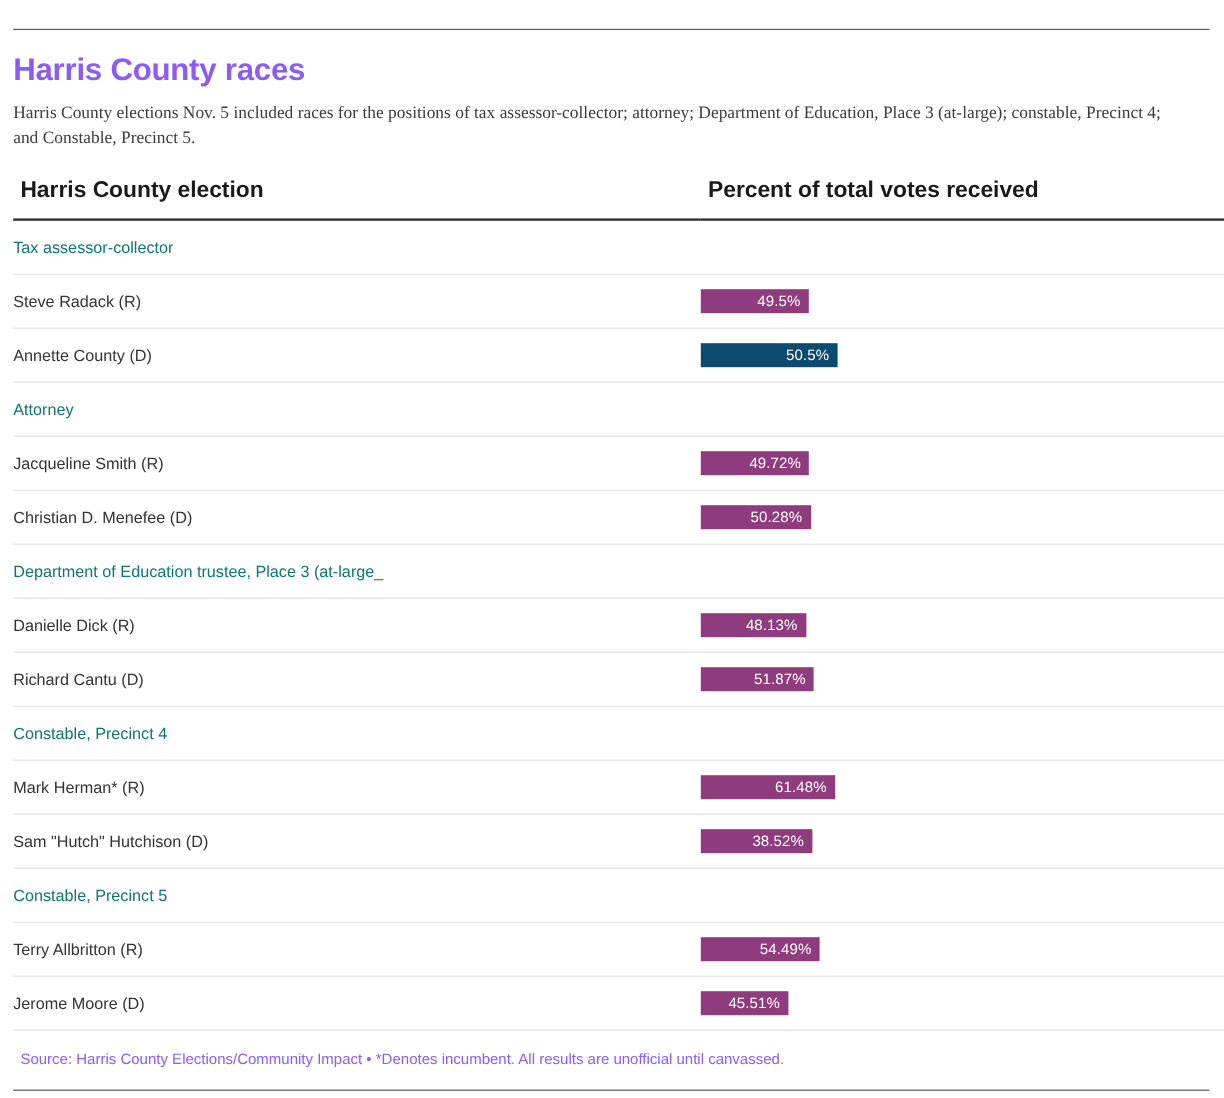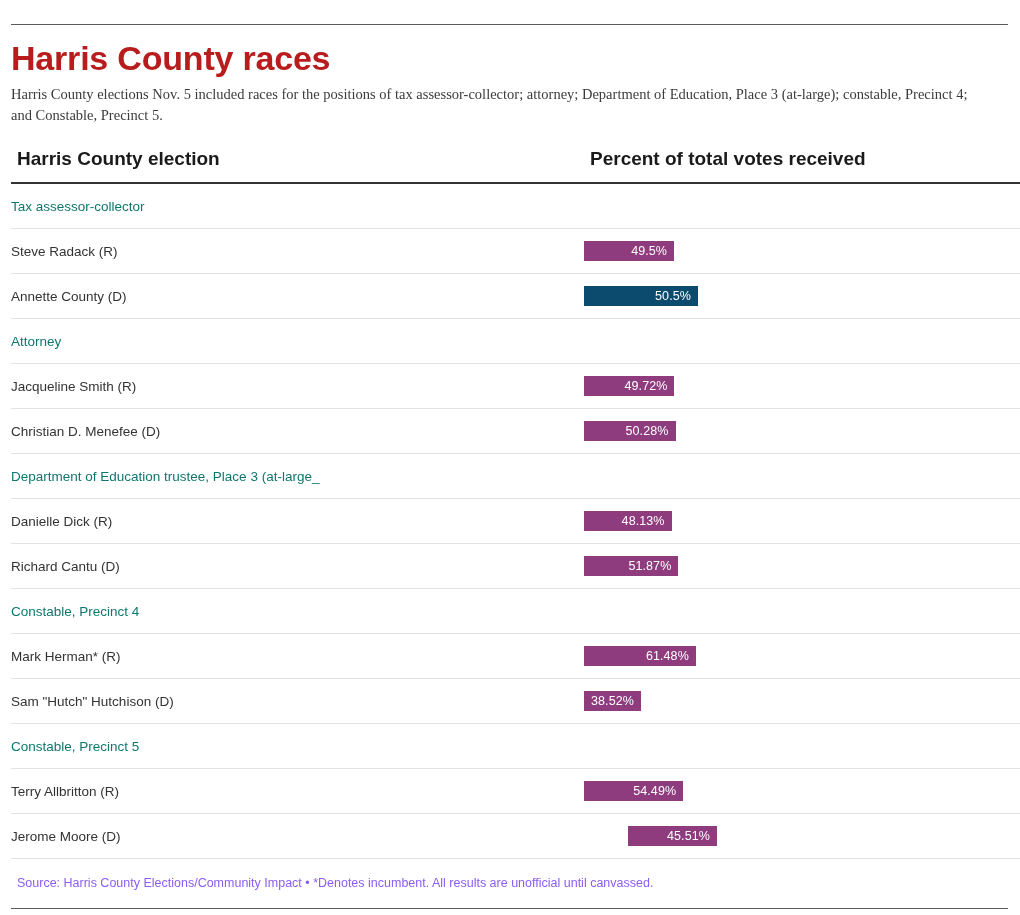--- a/index.html
+++ b/index.html
@@ -36,25 +36,25 @@
   .content {
     position: absolute;
     left: 0;
     top: 24px;
     width: 1020px;
   }
 
   .title {
     margin: 0;
     padding: 18px 11px 0 11px;
-    font-size: 34px;
+    font-size: 26px;
     line-height: 32px;
     font-weight: bold;
     letter-spacing: -0.2px;
-    color: #b91c1c;
+    color: #8b5cf6;
   }
 
   .subtitle {
     margin: 0;
     padding: 10px 11px 0 11px;
     font-size: 14.5px;
     line-height: 21px;
     color: #3b3b3b;
     max-width: 960px;
     font-family: Liberation Serif, serif;
@@ -252,21 +252,21 @@
                 <div class="bar" style="width: 111.894px; background: rgb(142, 60, 126);">
                   <span class="bar-label">61.48%</span>
                 </div>
               </div>
             </td>
           </tr>
           <tr>
             <td class="cell-name">Sam "Hutch" Hutchison (D)</td>
             <td class="cell-value">
               <div class="bar-track">
-                <div class="bar" style="width: 57px; background: rgb(142, 60, 126);">
+                <div class="bar" style="width: 93px; background: rgb(142, 60, 126);">
                   <span class="bar-label">38.52%</span>
                 </div>
               </div>
             </td>
           </tr>
           <tr class="group-row">
             <td class="cell-name">Constable, Precinct 5</td>
             <td class="cell-value"></td>
           </tr>
           <tr>
@@ -276,21 +276,21 @@
                 <div class="bar" style="width: 99.1718px; background: rgb(142, 60, 126);">
                   <span class="bar-label">54.49%</span>
                 </div>
               </div>
             </td>
           </tr>
           <tr class="last-data-row">
             <td class="cell-name">Jerome Moore (D)</td>
             <td class="cell-value">
               <div class="bar-track">
-                <div class="bar" style="width: 89px; background: rgb(142, 60, 126); margin-left: 44px;">
+                <div class="bar" style="width: 73px; background: rgb(142, 60, 126);">
                   <span class="bar-label">45.51%</span>
                 </div>
               </div>
             </td>
           </tr>
         </tbody>
     </table>
 
     <p class="source">Source: Harris County Elections/Community Impact • *Denotes incumbent. All results are unofficial until canvassed.</p>
 

